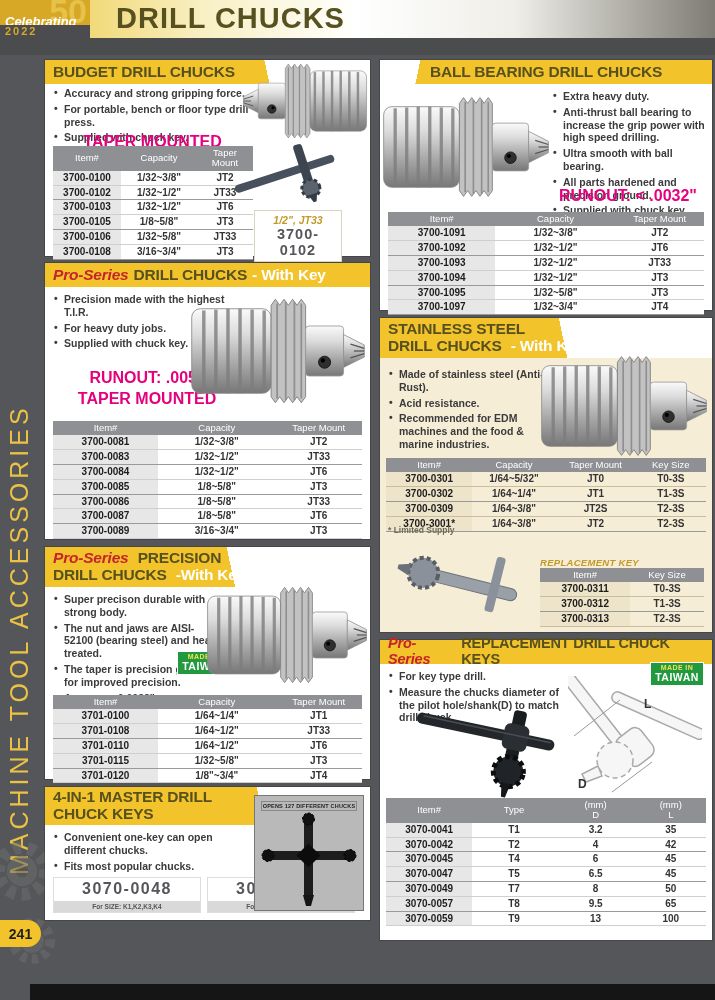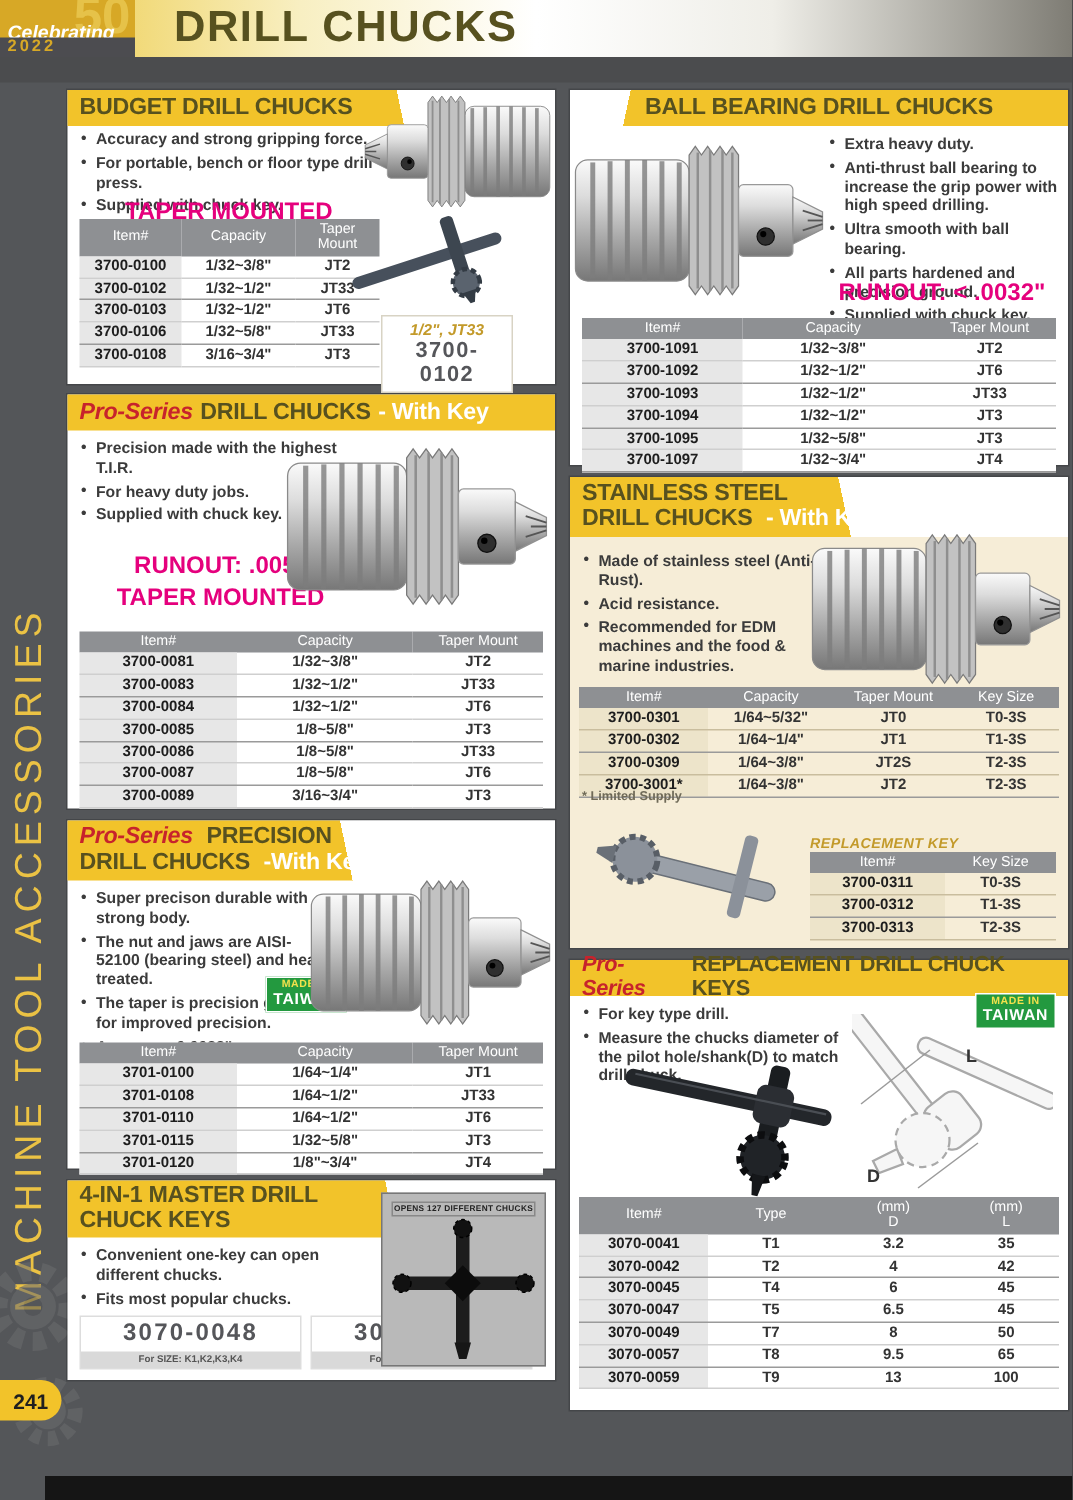--- a/index.html
+++ b/index.html
@@ -172,20 +172,25 @@
             <td class="col-item">3700-0102</td>
             <td>1/32~1/2"</td>
             <td>JT33</td>
           </tr>
           <tr>
             <td class="col-item">3700-0103</td>
             <td>1/32~1/2"</td>
             <td>JT6</td>
           </tr>
           <tr>
+            <td class="col-item">3700-0105</td>
+            <td>1/8~5/8"</td>
+            <td>JT3</td>
+          </tr>
+          <tr>
             <td class="col-item">3700-0106</td>
             <td>1/32~5/8"</td>
             <td>JT33</td>
           </tr>
           <tr>
             <td class="col-item">3700-0108</td>
             <td>3/16~3/4"</td>
             <td>JT3</td>
           </tr>
         </tbody>

